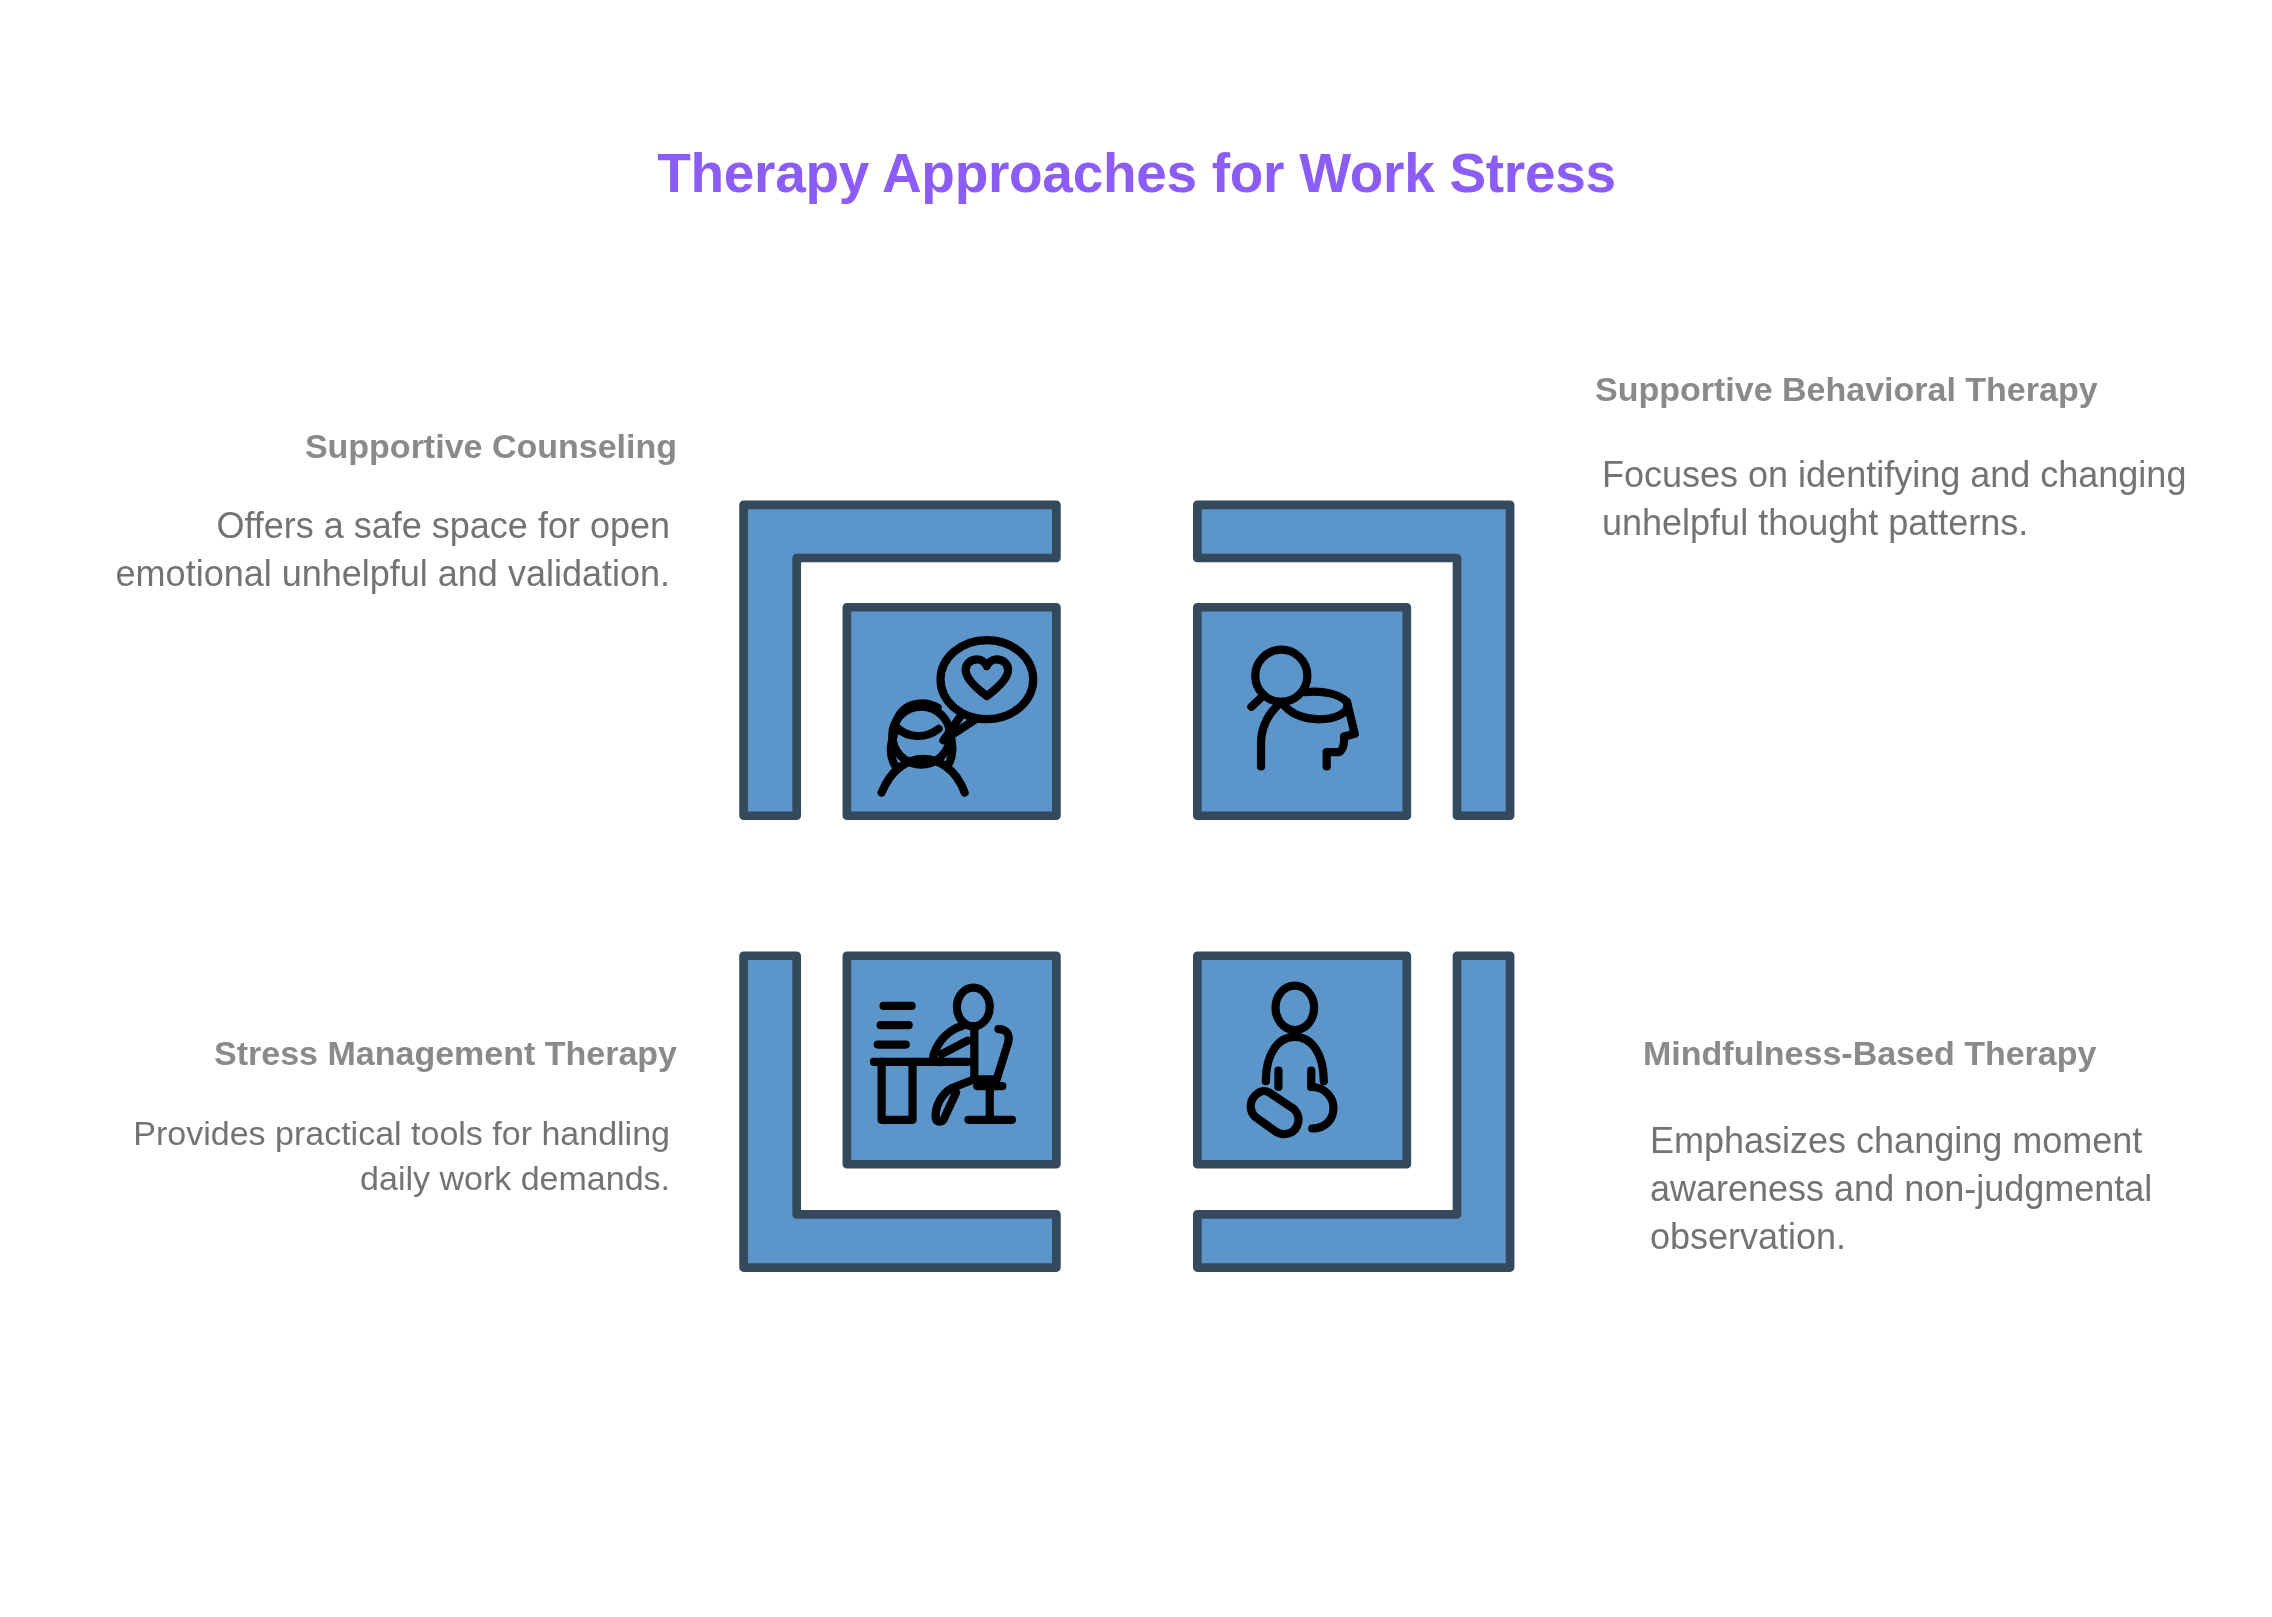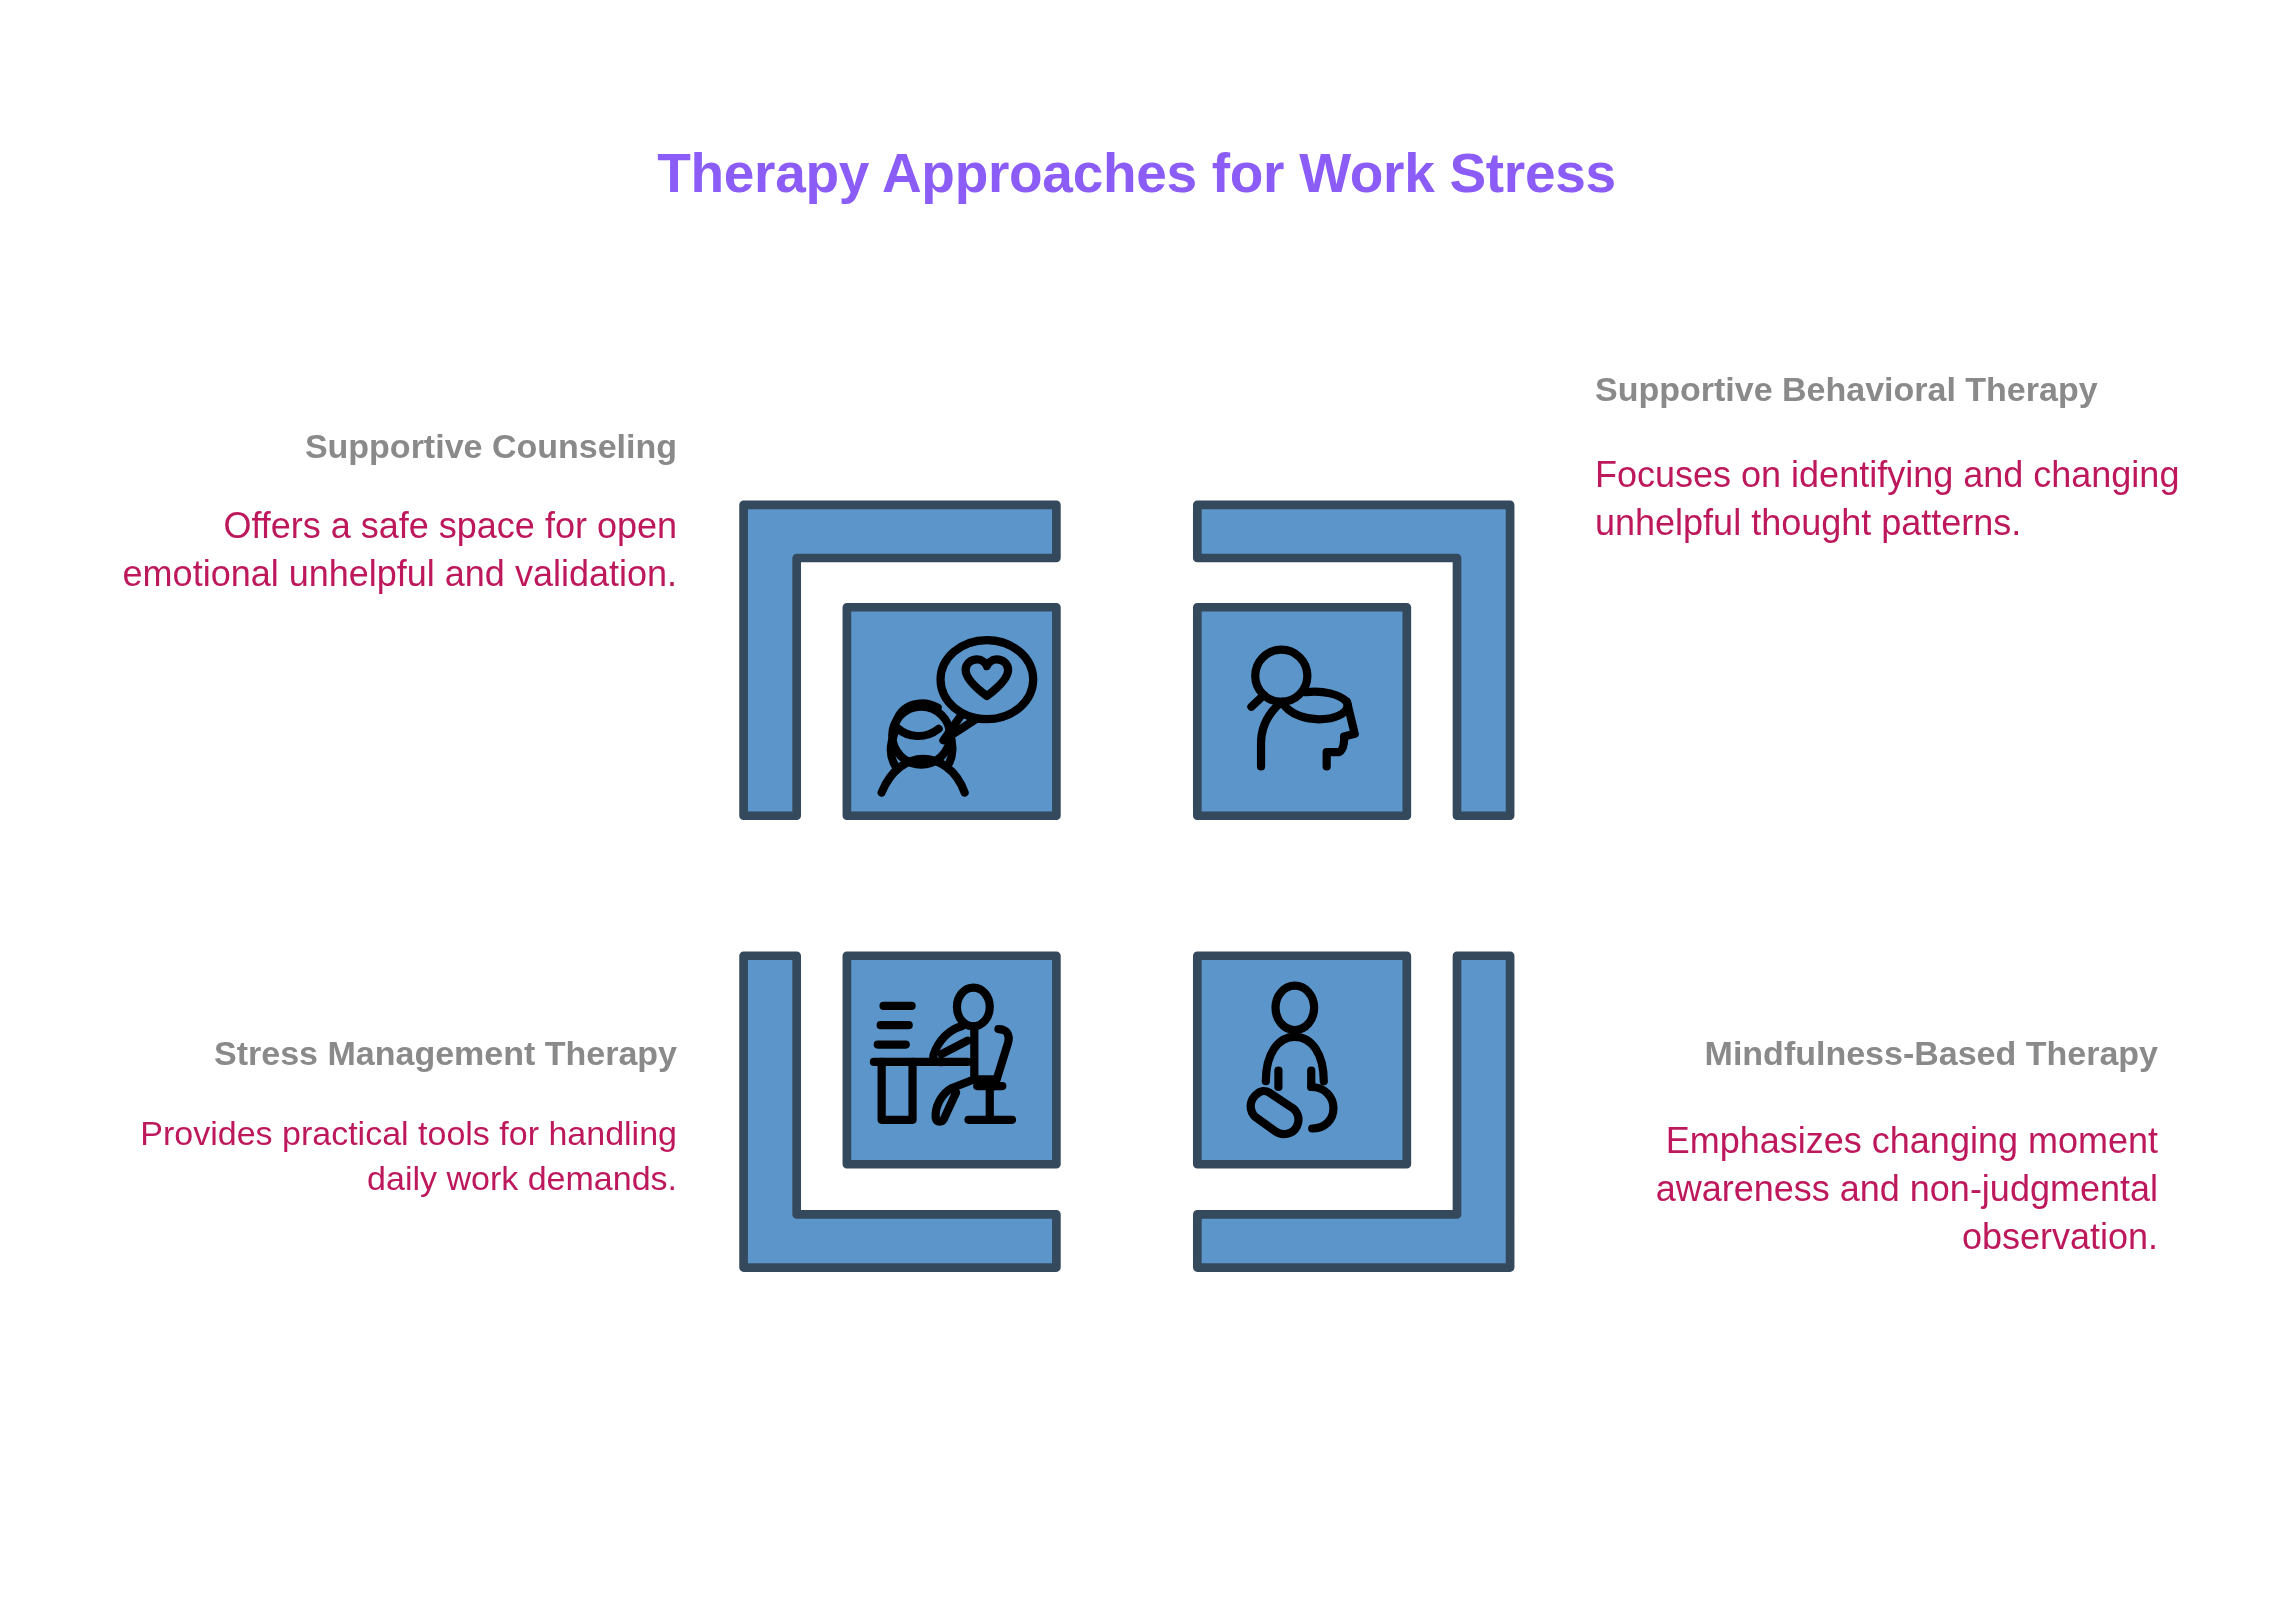--- a/index.html
+++ b/index.html
@@ -41,23 +41,23 @@
   .block-heading {
     font-size: 34px;
     font-weight: 700;
     color: #8a8a8a;
     line-height: 1.32;
     margin: 0;
   }
   .block-body {
     font-size: 36px;
     font-weight: 400;
-    color: #be185d;
+    color: #737373;
     line-height: 1.33;
-    margin: 0;
+    margin: 7px;
   }
   .align-right  { text-align: right; }
   .align-left   { text-align: left; }
 
   
   #block-supportive {
     left: 75px;
     top: 424px;
     width: 602px;
   }
@@ -79,24 +79,23 @@
     text-align: right;
   }
   #block-stress .block-body {
     margin-top: 35px;
     font-size: 34px;
     line-height: 1.32;
   }
 
   
   #block-mindfulness {
-    left: 1540px;
+    left: 1643px;
     top: 1031px;
     width: 618px;
-    text-align: right;
   }
   #block-mindfulness .block-body { margin-top: 41px; }
 
   
   #graphic {
     position: absolute;
     left: 0;
     top: 0;
     width: 2273px;
     height: 1617px;

